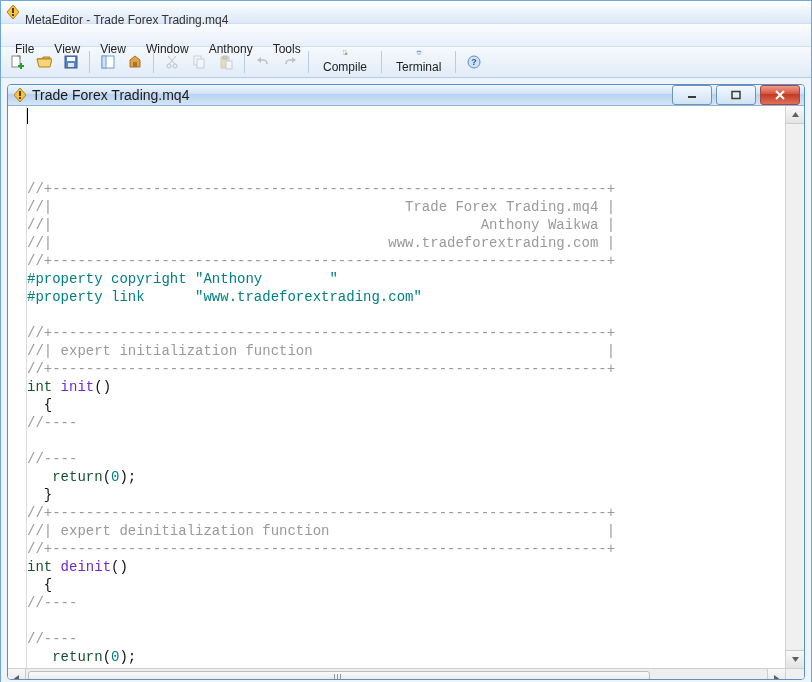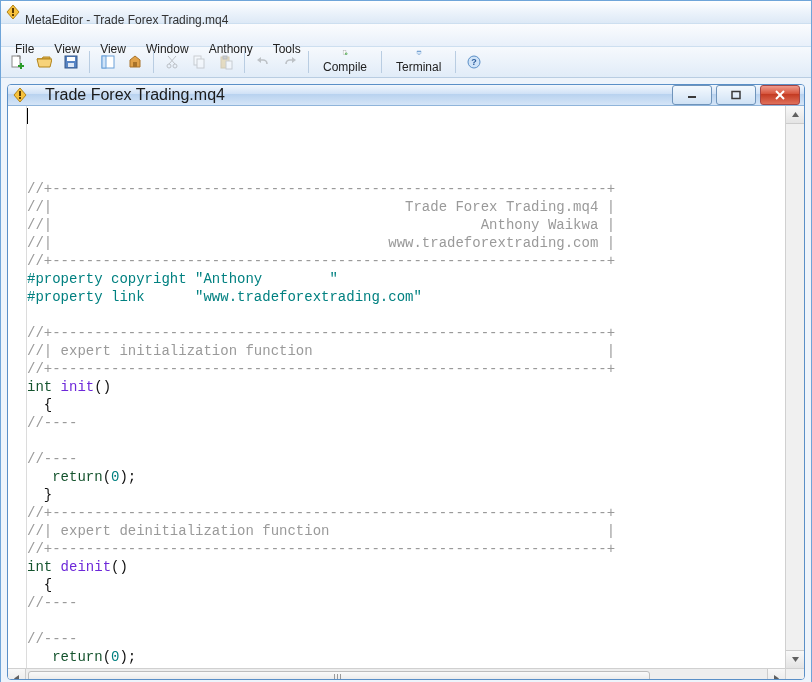--- a/index.html
+++ b/index.html
@@ -98,21 +98,21 @@
   }
   .doc-titlebar {
     height:26px;
     background: linear-gradient(to bottom, #f2f7fd 0%, #cfe1f6 45%, #b8d2ef 46%, #d5e5f7 100%);
     display:flex; align-items:center;
     padding:0 4px;
     border-bottom:1px solid #8fb4da;
   }
   .doc-titlebar .doc-icon { width:16px; height:16px; margin-right:4px;
     display:flex; align-items:center; justify-content:center; }
-  .doc-title { font-size:16px; color:#1a1a1a; flex:1;margin-left:13px; }
+  .doc-title { font-size:14px; color:#1a1a1a; flex:1; }
   .win-buttons { display:flex; gap:4px; }
   .wbtn {
     width:38px; height:18px;
     border:1px solid #6f94bb;
     border-radius:3px;
     background: linear-gradient(to bottom, #f4f9fe 0%, #d0e2f5 100%);
     display:flex; align-items:center; justify-content:center;
   }
   .wbtn.close {
     border-color:#a34646;

